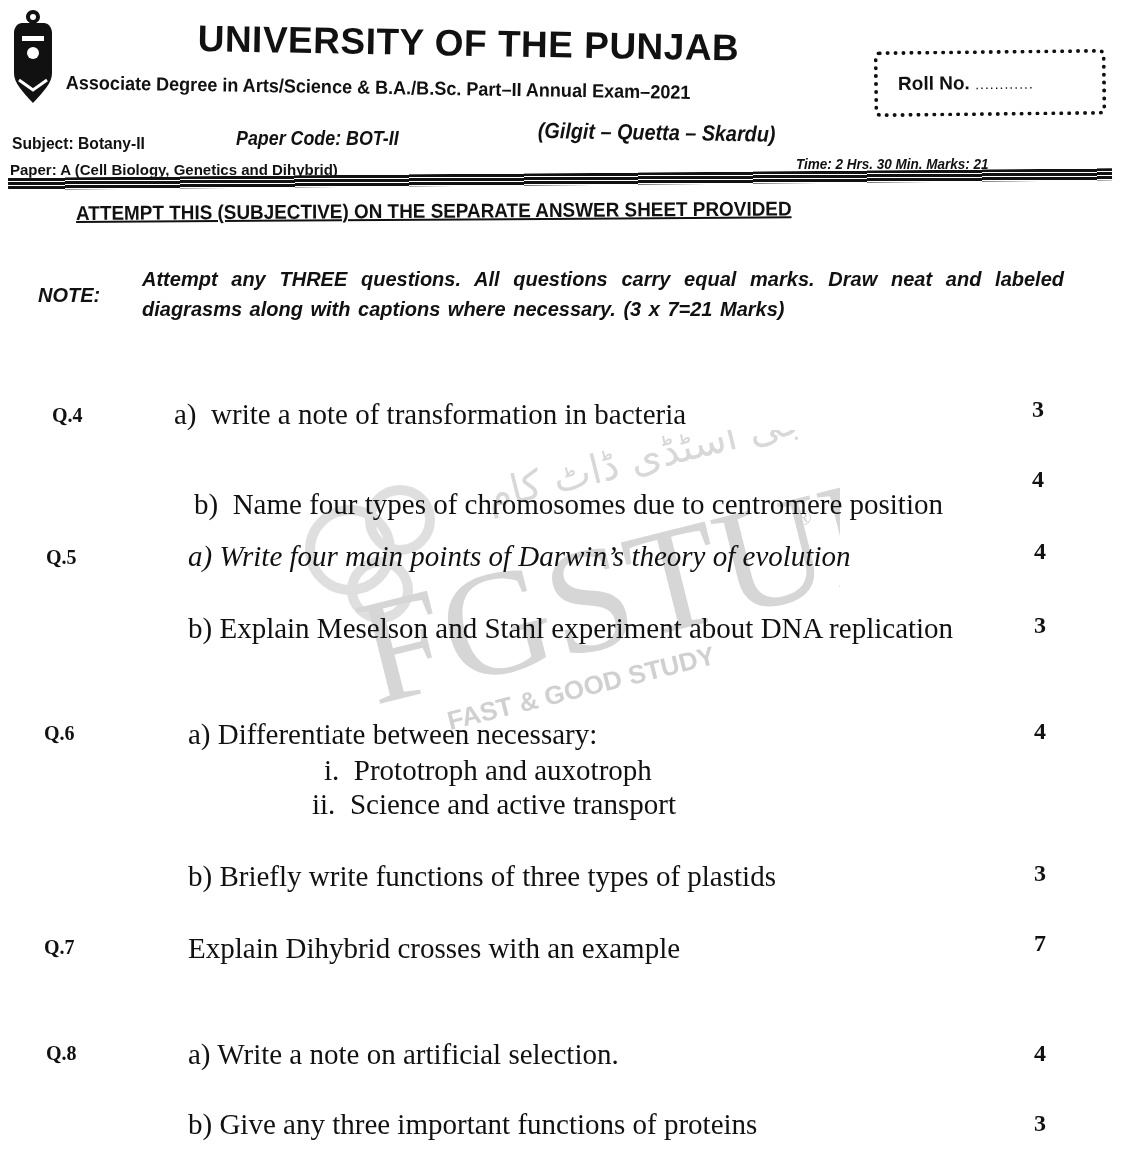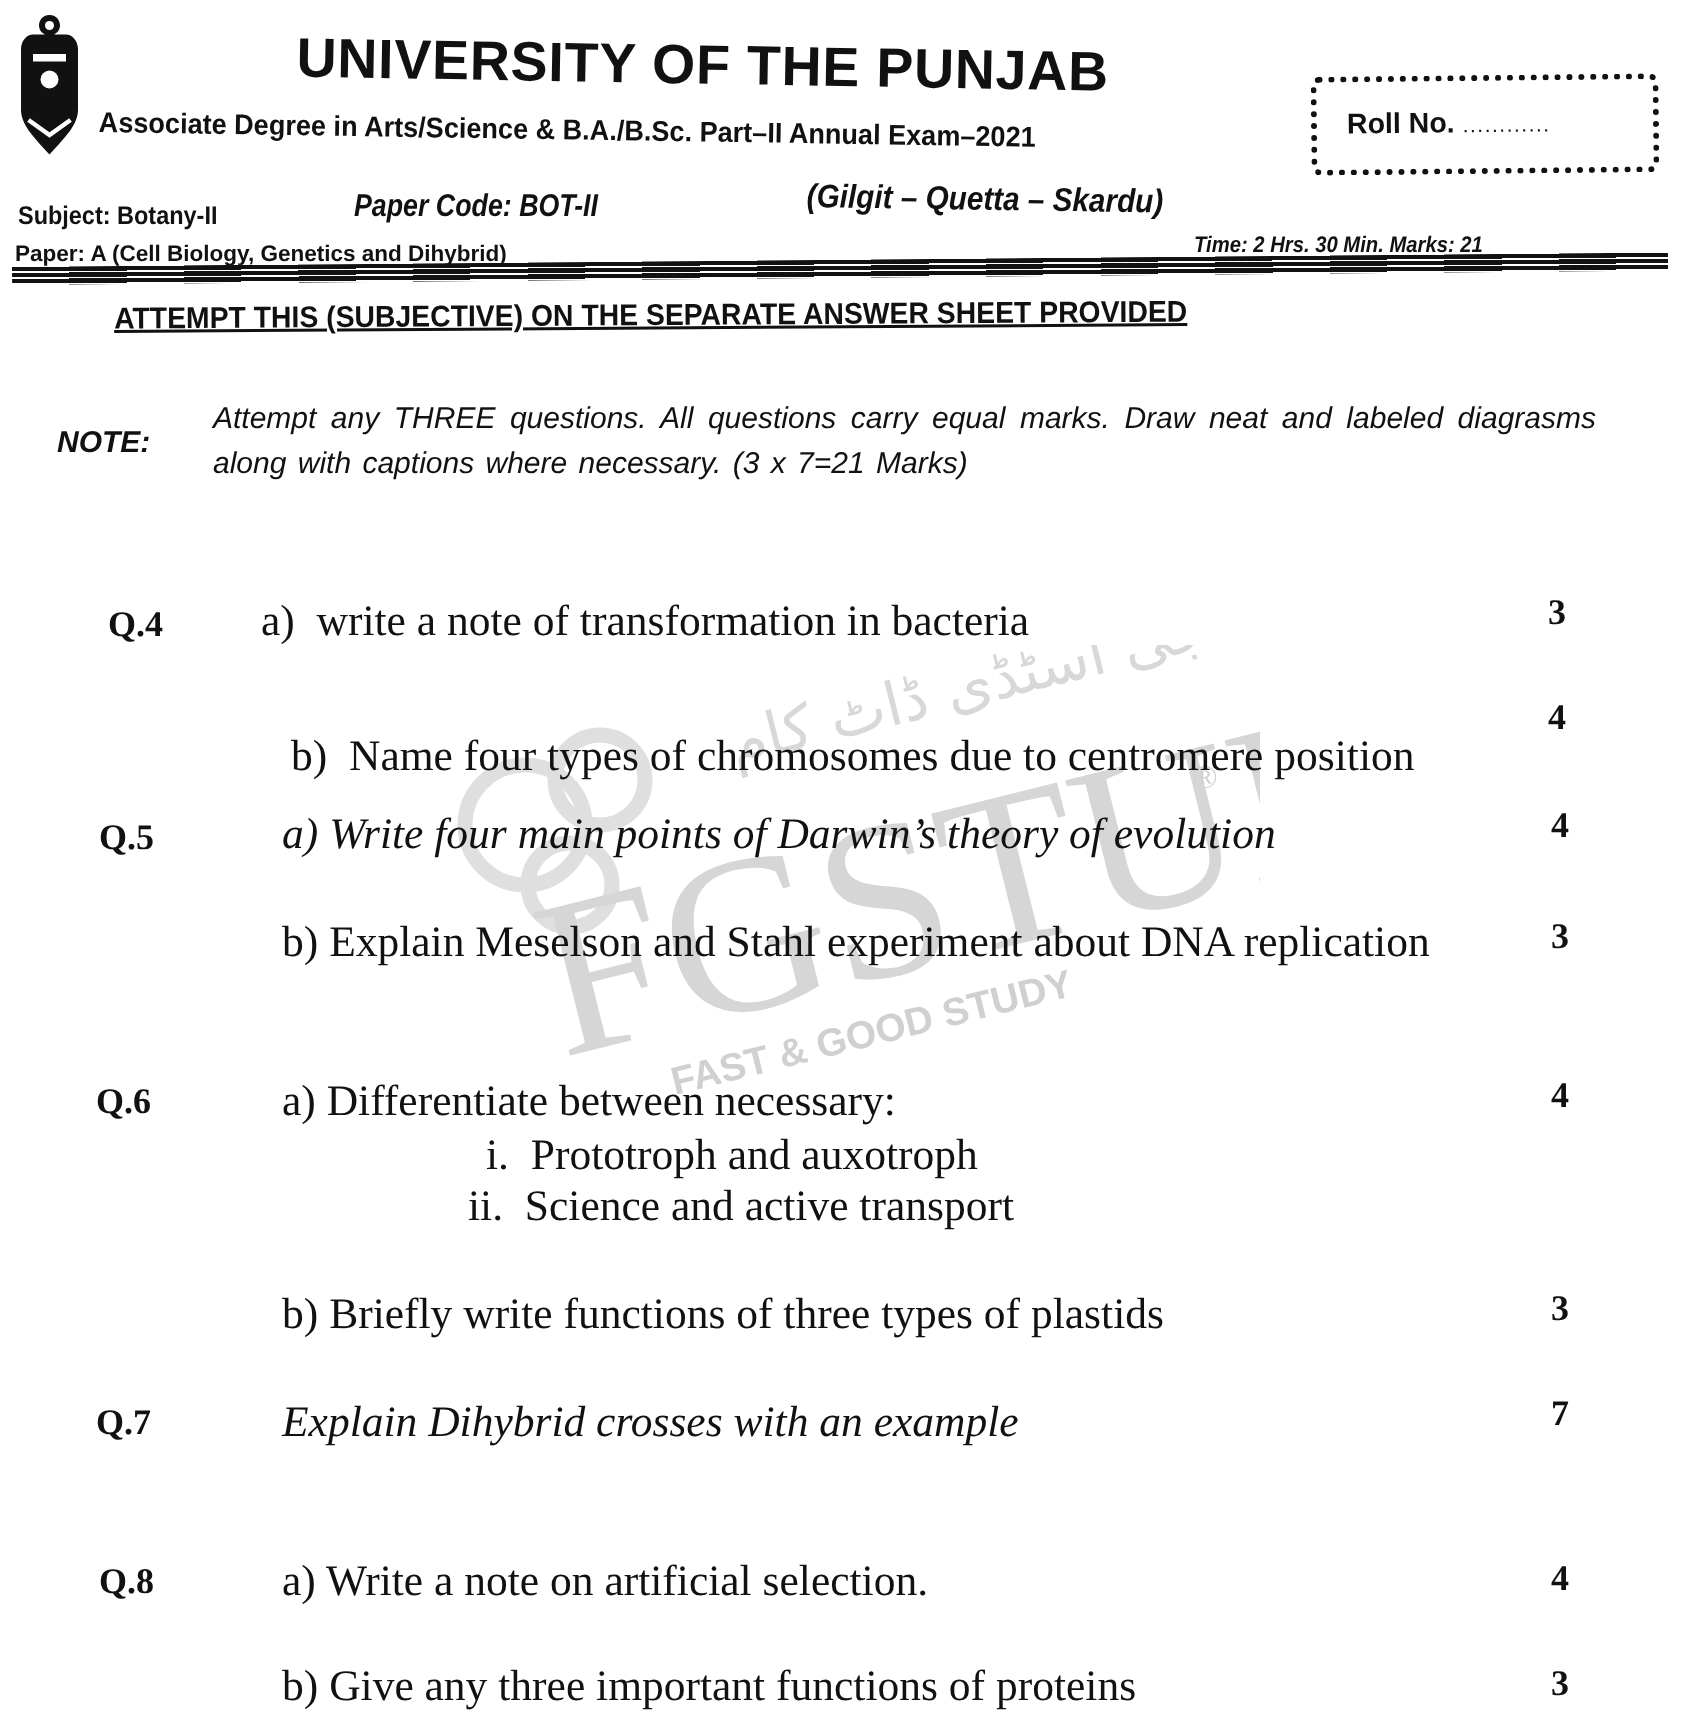--- a/index.html
+++ b/index.html
@@ -66,26 +66,26 @@
     text-decoration-thickness: 2px; transform: scaleX(0.945) rotate(-0.35deg); transform-origin: left top;
   }
 
   
   .note-label {
     left: 38px; top: 268px; font-family: "Liberation Sans", sans-serif;
     font-weight: bold; font-style: italic; font-size: 20px; margin-top: 16px;
   }
   .note-text {
     left: 142px; top: 264px; width: 922px; font-family: "Liberation Sans", sans-serif;
-    font-weight: normal; font-style: italic; font-size: 20px; line-height: 30px;
+    font-weight: bold; font-style: italic; font-size: 20px; line-height: 30px;
     text-align: justify; word-spacing: 2px;
   }
 
   
-  .qnum { font-family: "Liberation Serif", serif; font-weight: bold; font-size: 24px; margin-left: 20px; }
+  .qnum { font-family: "Liberation Serif", serif; font-weight: bold; font-size: 20px; }
   .qtext { font-family: "Liberation Serif", serif; font-size: 29px; white-space: nowrap; }
   .marks { font-family: "Liberation Serif", serif; font-size: 24px; font-weight: bold; }
 
   
   .watermark { left: 280px; top: 430px; width: 560px; height: 320px; pointer-events: none; }
 </style>
 </head>
 <body>
 
 <svg class="abs watermark" viewBox="0 0 560 320">
@@ -172,21 +172,21 @@
   <span>Science and active transport</span>
 </div>
 
 <div class="abs qtext" style="left:188px;top:860px;">
   <span>b)</span>
   <span>Briefly write functions of three types of plastids</span>
 </div>
 <div class="abs marks" style="left:1034px;top:860px;">3</div>
 
 <div class="abs qnum" style="left:44px;top:936px;">Q.7</div>
-<div class="abs qtext" style="left:188px;top:932px;font-style:italic;">
+<div class="abs qtext" style="left:188px;top:932px;">
   <span>Explain Dihybrid crosses with an example</span>
 </div>
 <div class="abs marks" style="left:1034px;top:930px;">7</div>
 
 <div class="abs qnum" style="left:46px;top:1042px;">Q.8</div>
 <div class="abs qtext" style="left:188px;top:1038px;">
   <span>a)</span>
   <span>Write a note on artificial selection.</span>
 </div>
 <div class="abs marks" style="left:1034px;top:1040px;">4</div>

